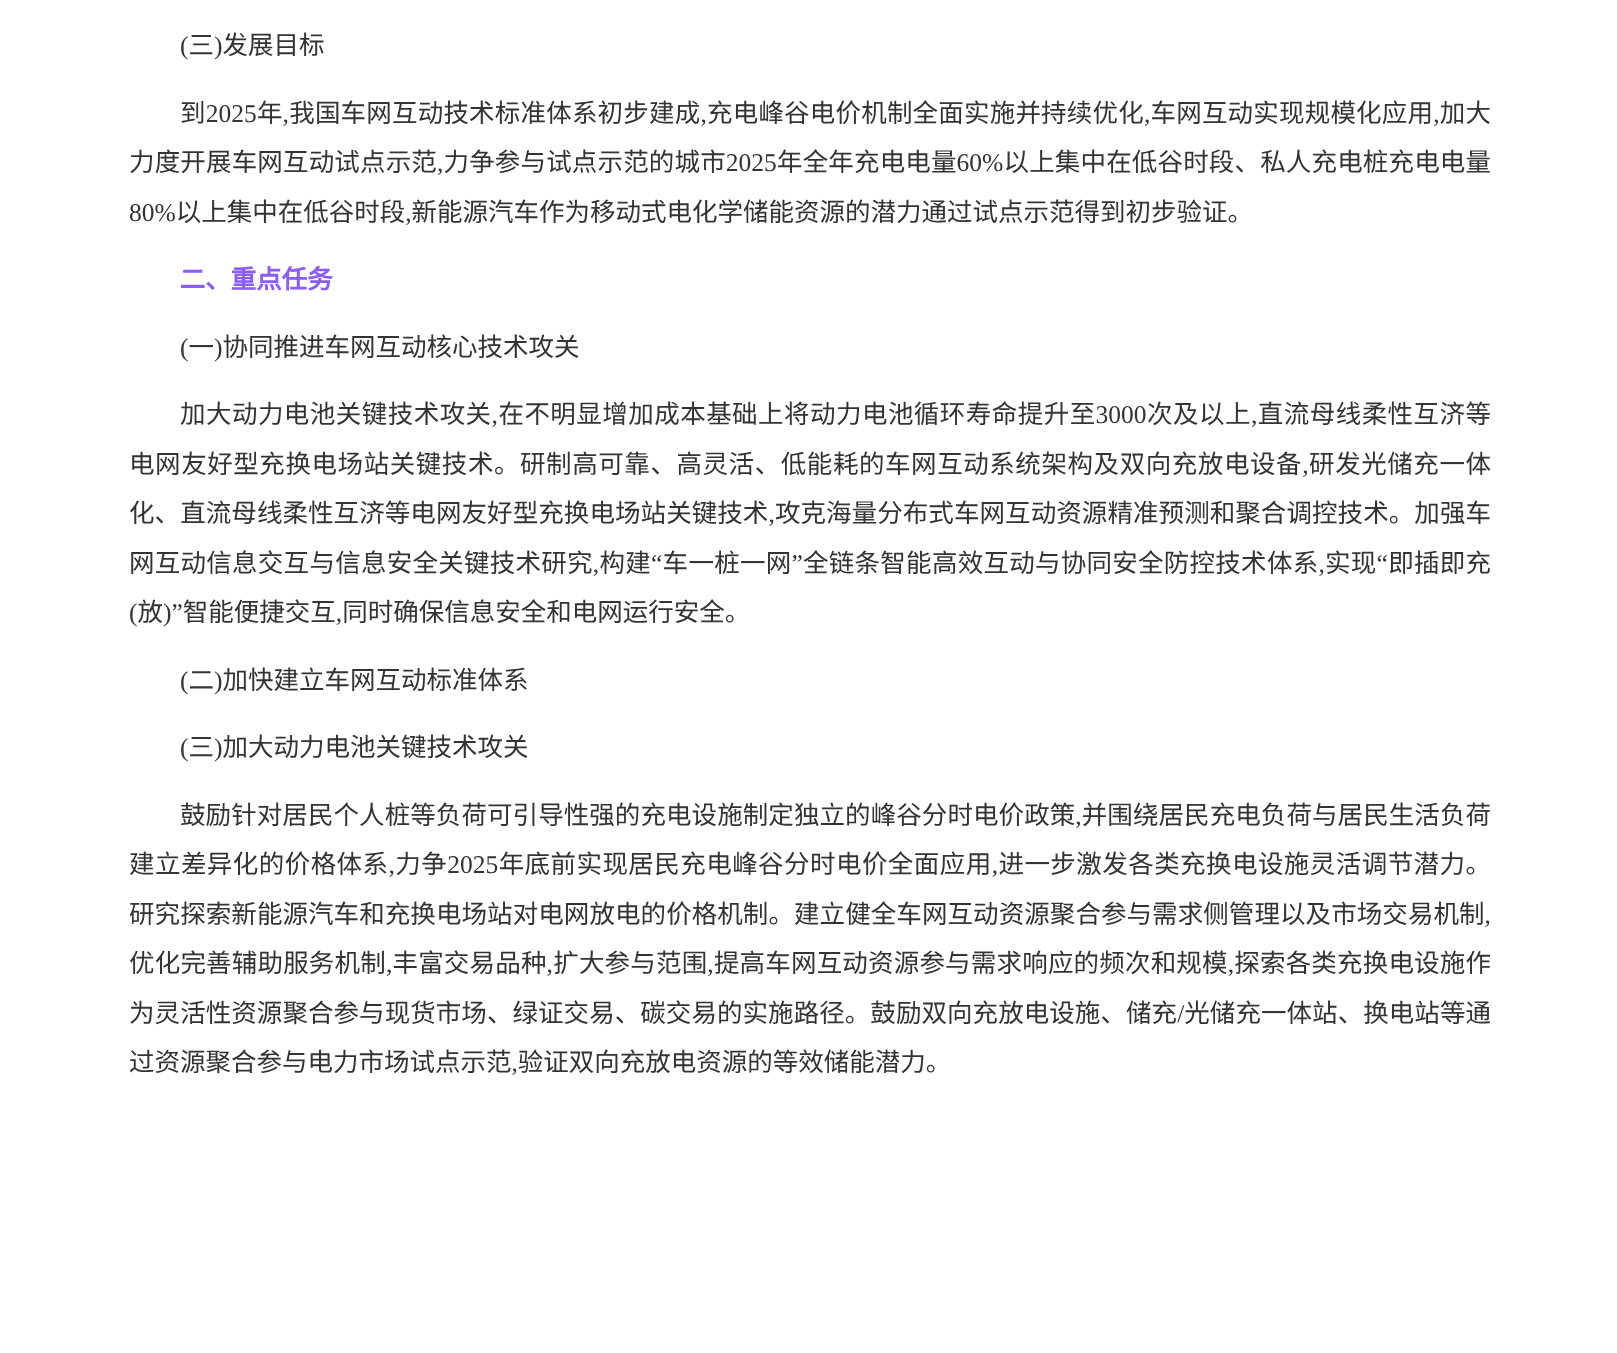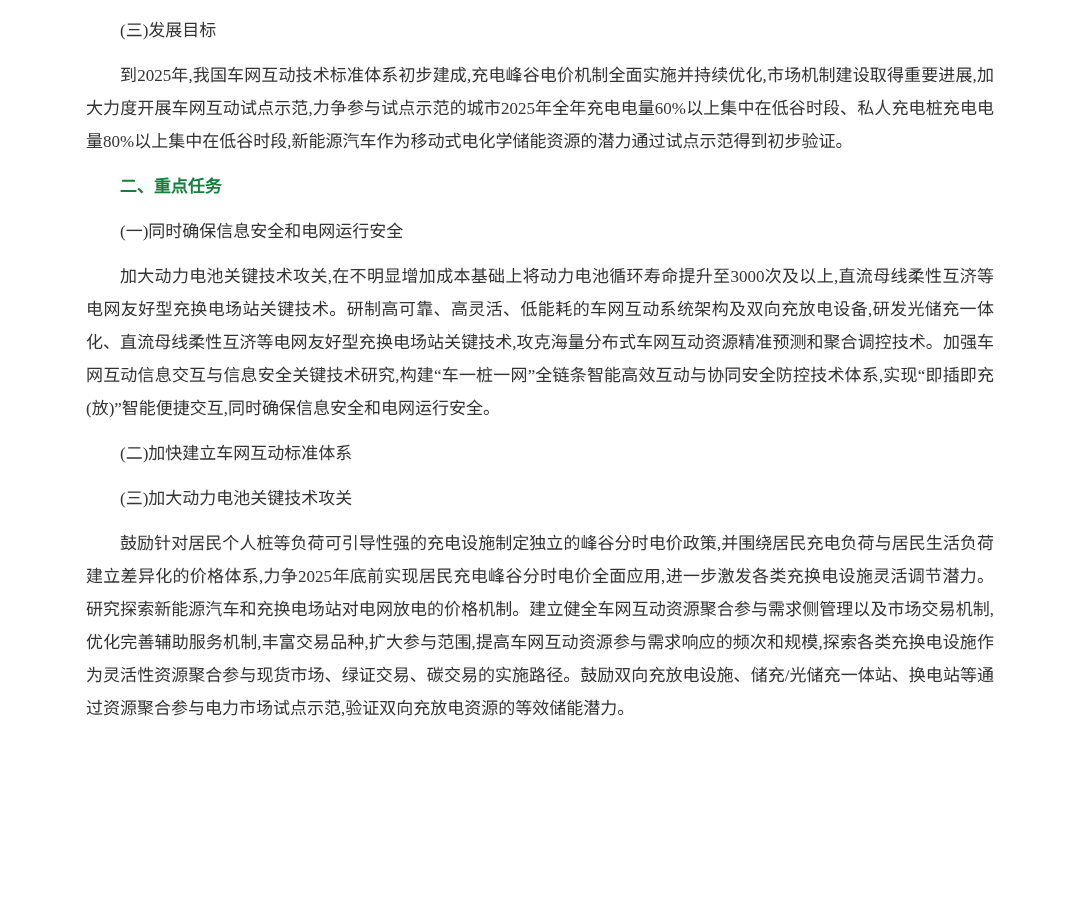--- a/index.html
+++ b/index.html
@@ -33,37 +33,37 @@
     margin: 12px 0;
     text-indent: 2em;
     font-weight: normal;
     font-size: 17px;
   }
   .bold-heading {
     margin: 12px 0;
     text-indent: 2em;
     font-weight: bold;
     font-size: 17px;
-    color: #15803d;
+    color: #8b5cf6;
   }
 </style>
 </head>
 <body>
 
 <div class="page">
   <div class="doc">
 
     <h3 class="sub-heading">(三)发展目标</h3>
 
-    <p class="para">到2025年,我国车网互动技术标准体系初步建成,充电峰谷电价机制全面实施并持续优化,市场机制建设取得重要进展,加大力度开展车网互动试点示范,力争参与试点示范的城市2025年全年充电电量60%以上集中在低谷时段、私人充电桩充电电量80%以上集中在低谷时段,新能源汽车作为移动式电化学储能资源的潜力通过试点示范得到初步验证。</p>
+    <p class="para">到2025年,我国车网互动技术标准体系初步建成,充电峰谷电价机制全面实施并持续优化,车网互动实现规模化应用,加大力度开展车网互动试点示范,力争参与试点示范的城市2025年全年充电电量60%以上集中在低谷时段、私人充电桩充电电量80%以上集中在低谷时段,新能源汽车作为移动式电化学储能资源的潜力通过试点示范得到初步验证。</p>
 
 
     <h2 class="bold-heading">二、重点任务</h2>
 
-    <h3 class="sub-heading">(一)同时确保信息安全和电网运行安全</h3>
+    <h3 class="sub-heading">(一)协同推进车网互动核心技术攻关</h3>
 
     <p class="para">加大动力电池关键技术攻关,在不明显增加成本基础上将动力电池循环寿命提升至3000次及以上,直流母线柔性互济等电网友好型充换电场站关键技术。研制高可靠、高灵活、低能耗的车网互动系统架构及双向充放电设备,研发光储充一体化、直流母线柔性互济等电网友好型充换电场站关键技术,攻克海量分布式车网互动资源精准预测和聚合调控技术。加强车网互动信息交互与信息安全关键技术研究,构建“车一桩一网”全链条智能高效互动与协同安全防控技术体系,实现“即插即充(放)”智能便捷交互,同时确保信息安全和电网运行安全。</p>
 
     <h3 class="sub-heading">(二)加快建立车网互动标准体系</h3>
 
 
     <h3 class="sub-heading">(三)加大动力电池关键技术攻关</h3>
 
     <p class="para">鼓励针对居民个人桩等负荷可引导性强的充电设施制定独立的峰谷分时电价政策,并围绕居民充电负荷与居民生活负荷建立差异化的价格体系,力争2025年底前实现居民充电峰谷分时电价全面应用,进一步激发各类充换电设施灵活调节潜力。研究探索新能源汽车和充换电场站对电网放电的价格机制。建立健全车网互动资源聚合参与需求侧管理以及市场交易机制,优化完善辅助服务机制,丰富交易品种,扩大参与范围,提高车网互动资源参与需求响应的频次和规模,探索各类充换电设施作为灵活性资源聚合参与现货市场、绿证交易、碳交易的实施路径。鼓励双向充放电设施、储充/光储充一体站、换电站等通过资源聚合参与电力市场试点示范,验证双向充放电资源的等效储能潜力。</p>
 

